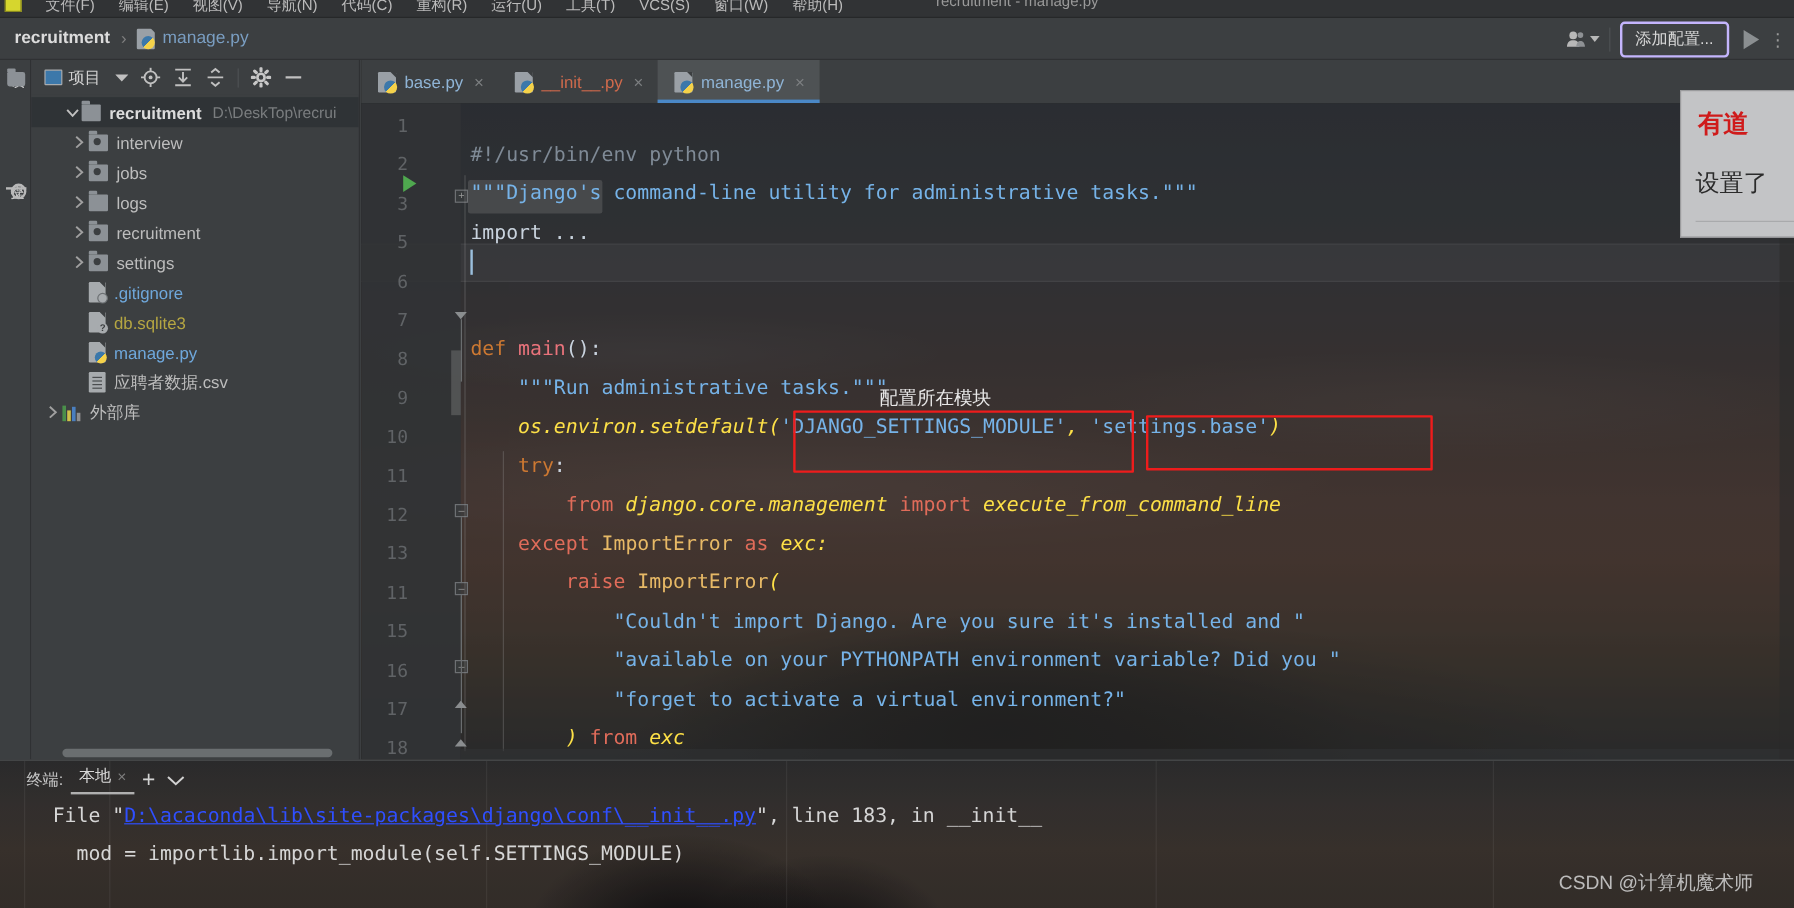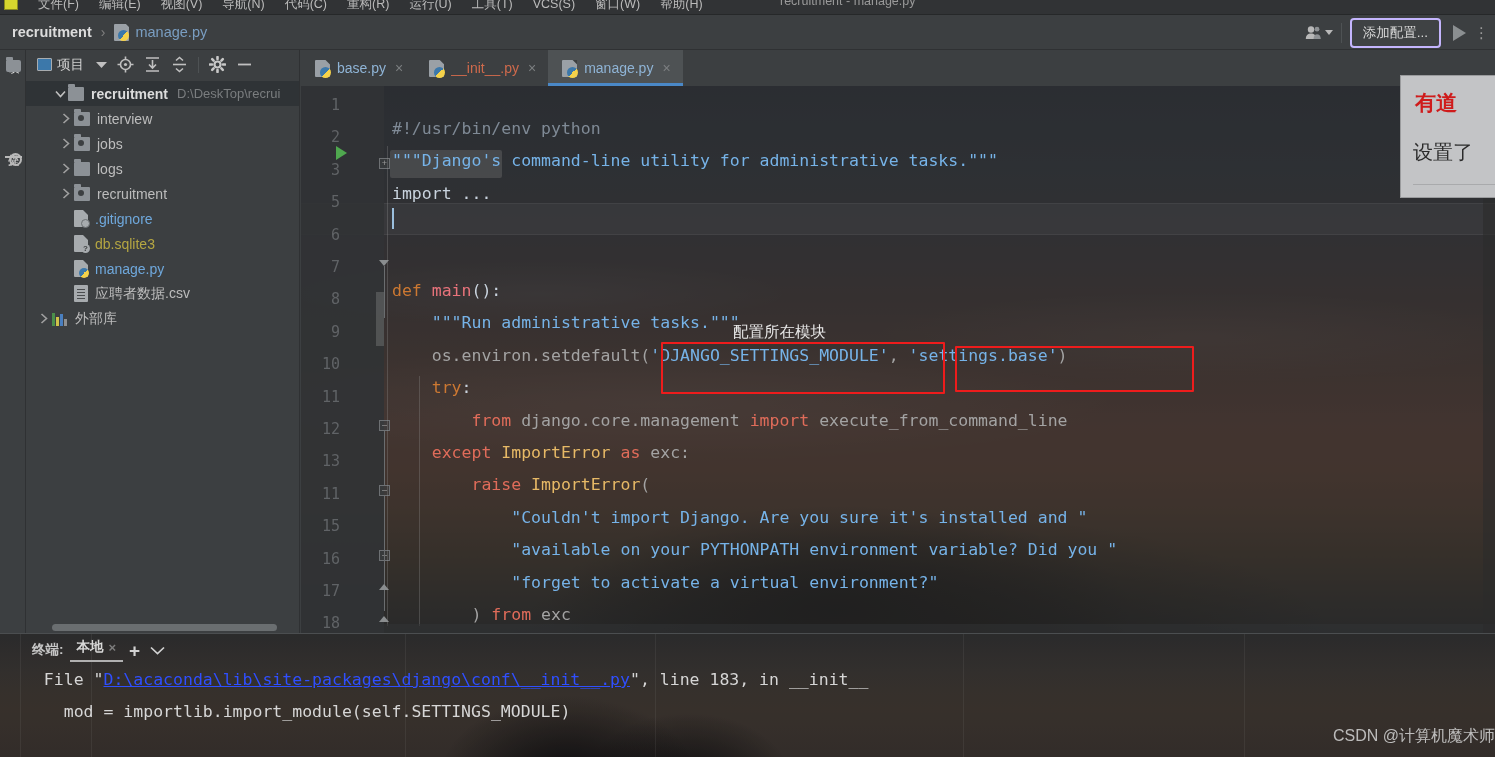--- a/index.html
+++ b/index.html
@@ -356,21 +356,21 @@
     position:absolute; left:0; width:8px; background: rgba(150,150,150,.33);
   }
   
   .c-comment { color: #7f8a96; }
   .c-string  { color: #76b3e8; }
   .c-kw      { color: #cc7832; }
   .c-kw2     { color: #e06c5a; }
   .c-def     { color: #e8737b; }
   .c-plain   { color: #c9d3de; }
   .c-class   { color: #e7b966; }
-  .c-ident   { color: #a3a3a3; }
+  .c-ident   { color: #fde047; font-style: italic; }
 
   
   .anno-box {
     position: absolute; border: 2px solid #ee1c1c; border-radius: 1px;
   }
   .anno-text {
     position: absolute; color: #e8e8e8; font-size: 15.5px;
     font-family: "Liberation Sans", sans-serif; white-space: nowrap;
   }
 
@@ -395,21 +395,21 @@
     opacity: .85;
   }
   .term-grid {
     position:absolute; inset:0;
   }
   .term-grid i {
     position:absolute; top:0; bottom:0; width:1px; background: rgba(255,255,255,.06);
   }
   .term-head {
     position: absolute; left: 0; top: 0; height: 32px; width: 100%;
-    display: flex; align-items: center; padding-left: 32px; gap: 10px; font-weight: bold;
+    display: flex; align-items: center; padding-left: 22px; gap: 10px;
   }
   .term-label { color: #c6c6c6; font-size: 13.5px; }
   .term-tab {
     color: #d8d8d8; font-size: 13.5px; padding: 0 3px 6px 3px;
     position: relative; display:flex; align-items:center; gap:5px;
   }
   .term-tab.active::after {
     content:""; position:absolute; left:-4px; right:-4px; bottom:0; height:2px;
     background:#b0b0b0;
   }
@@ -417,21 +417,21 @@
   .term-plus { color: #d2d2d2; font-size: 19px; line-height: 1; }
   .term-chev { color: #d2d2d2; font-size: 13px; }
   .term-body {
     position: absolute; left: 0; top: 36px; width: 100%;
     font-family: "DejaVu Sans Mono", "Liberation Mono", monospace;
     font-size: 16.5px; color: #d6d6d6;
   }
   .term-line { position:absolute; left: 24px; white-space: pre; }
   .term-link { color: #2f4fff; text-decoration: underline; }
   .watermark {
-    position: absolute; right: 0; bottom: 10px;
+    position: absolute; right: 34px; bottom: 10px;
     color: #c8c8c8; font-size: 16px; opacity: .92;
     font-family: "Liberation Sans", sans-serif;
   }
 
   
   .youdao {
     position: absolute; right: 0; top: 75px; width: 95px; height: 123px;
     background: #c3c4c6;
     border-left: 1px solid #9a9b9d;
     border-top: 1px solid #9a9b9d;
@@ -613,20 +613,30 @@
           <span class="arrow">
             <svg width="8" height="11" viewBox="0 0 8 11">
               <path d="M1.5 1 L6.5 5.5 L1.5 10" stroke="#a0a0a0" stroke-width="1.6" fill="none"></path>
             </svg>
           </span>
           <span class="ficon module"></span>
           <span class="tlabel plain">recruitment</span>
         </div>
         <div class="trow">
           <span class="tindent"></span>
+          <span class="arrow">
+            <svg width="8" height="11" viewBox="0 0 8 11">
+              <path d="M1.5 1 L6.5 5.5 L1.5 10" stroke="#a0a0a0" stroke-width="1.6" fill="none"></path>
+            </svg>
+          </span>
+          <span class="ficon module"></span>
+          <span class="tlabel plain">settings</span>
+        </div>
+        <div class="trow">
+          <span class="tindent"></span>
           <span class="arrow"></span>
           <span class="fileicon">
             <span class="badge ign"></span>
           </span>
           <span class="tlabel blue">.gitignore</span>
         </div>
         <div class="trow">
           <span class="tindent"></span>
           <span class="arrow"></span>
           <span class="fileicon">

